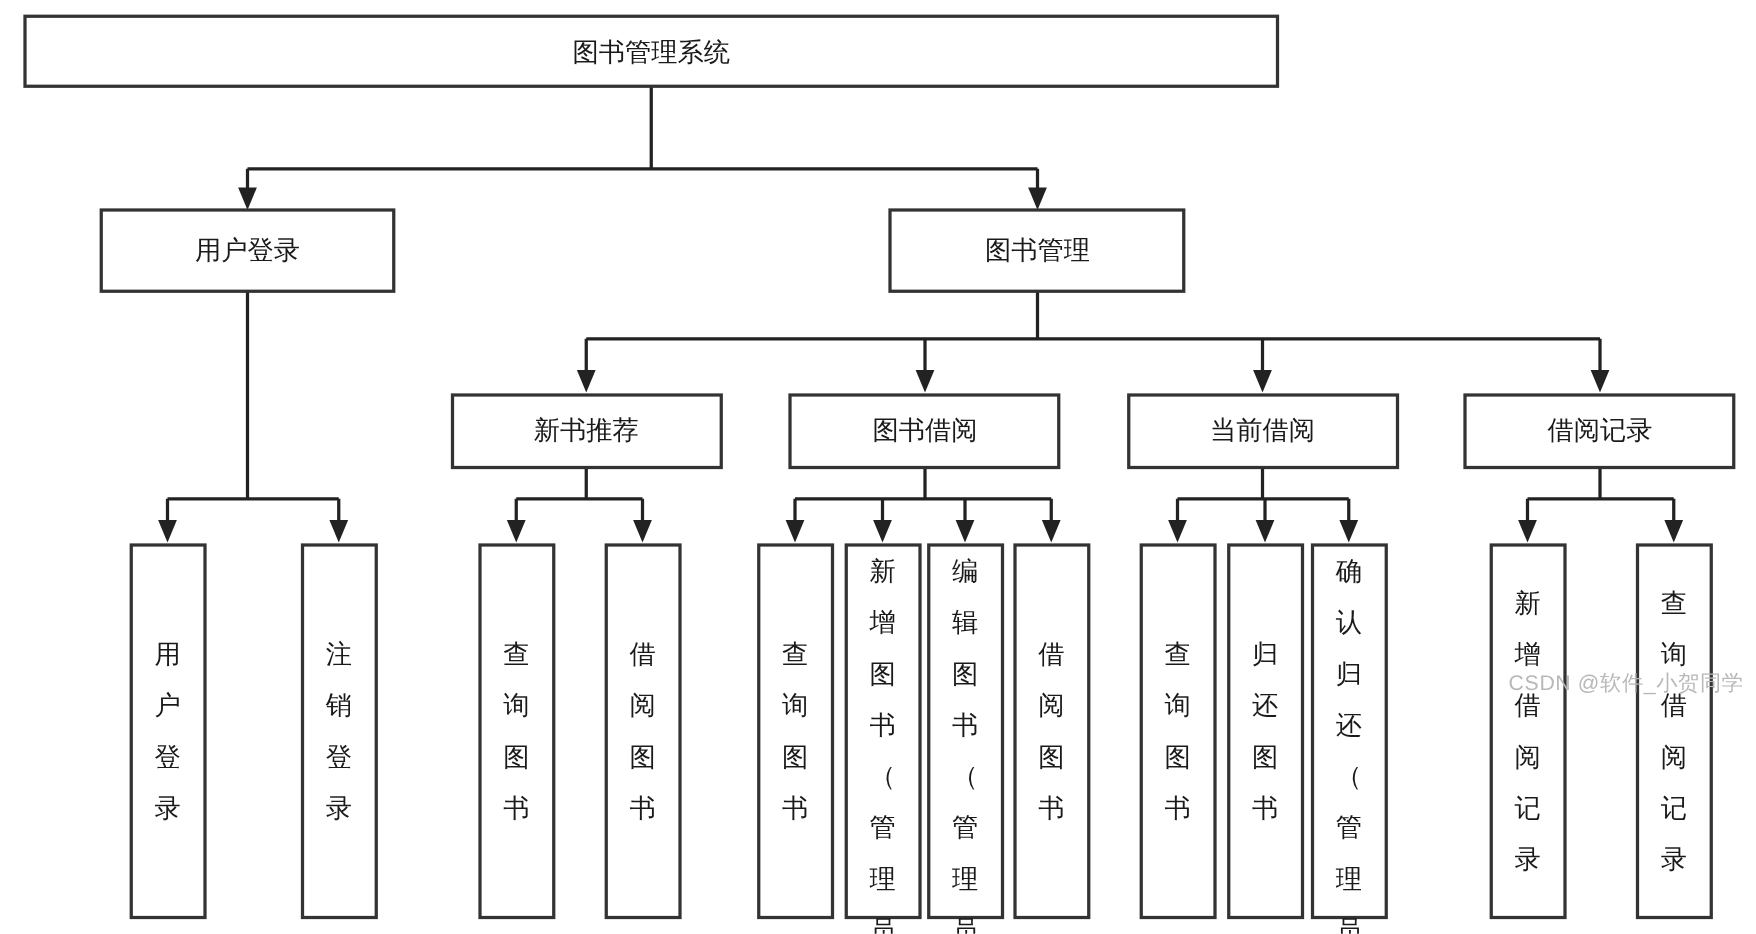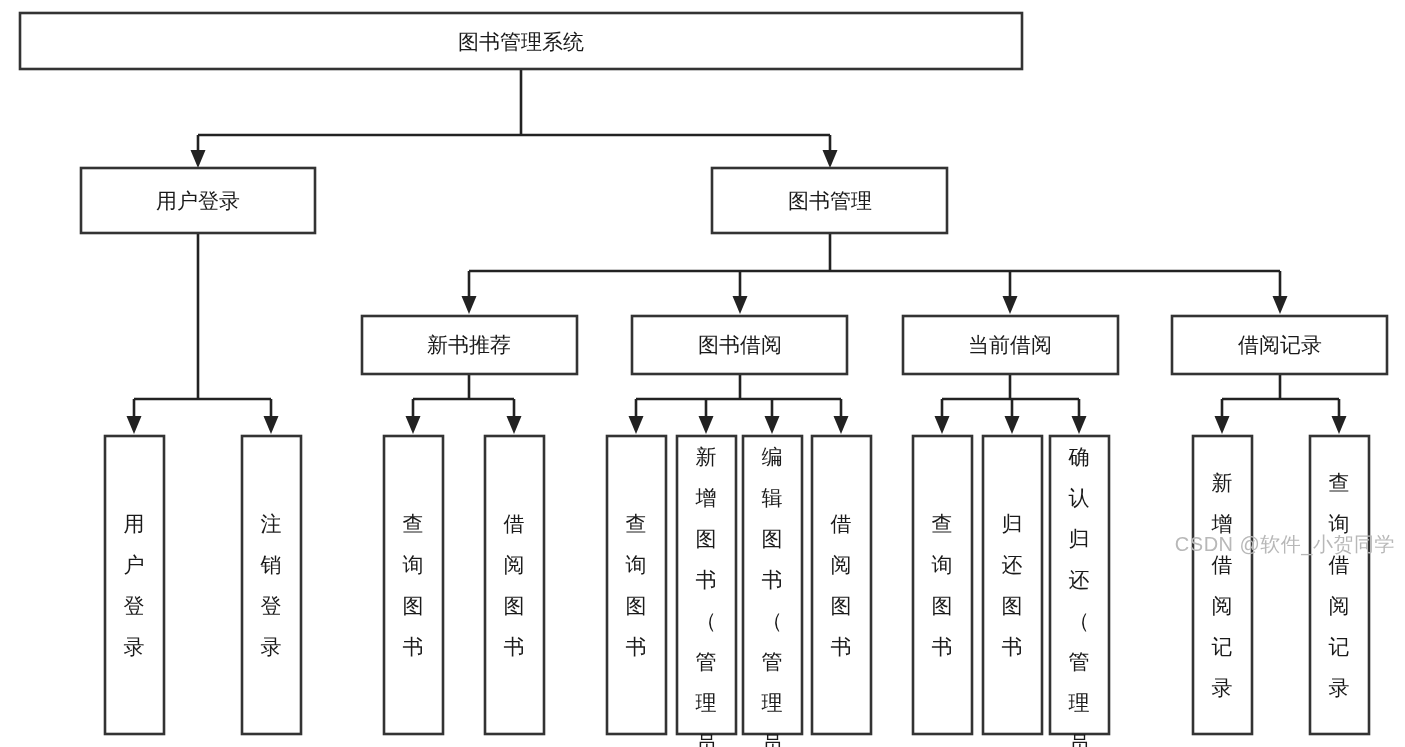--- a/index.html
+++ b/index.html
@@ -52,21 +52,21 @@
   }
   .arrow-head {
     fill: #222222;
     stroke: none;
   }
   .watermark {
     position: absolute;
     right: 10px;
     bottom: 6px;
     font-family: "Liberation Sans", "DejaVu Sans", sans-serif;
-    font-size: 20px;
+    font-size: 17px;
     color: #b8b8b8;
     letter-spacing: 0.5px;
     white-space: nowrap;
     user-select: none;
   }
 </style>
 </head>
 <body>
 
 <div id="diagram-root">

